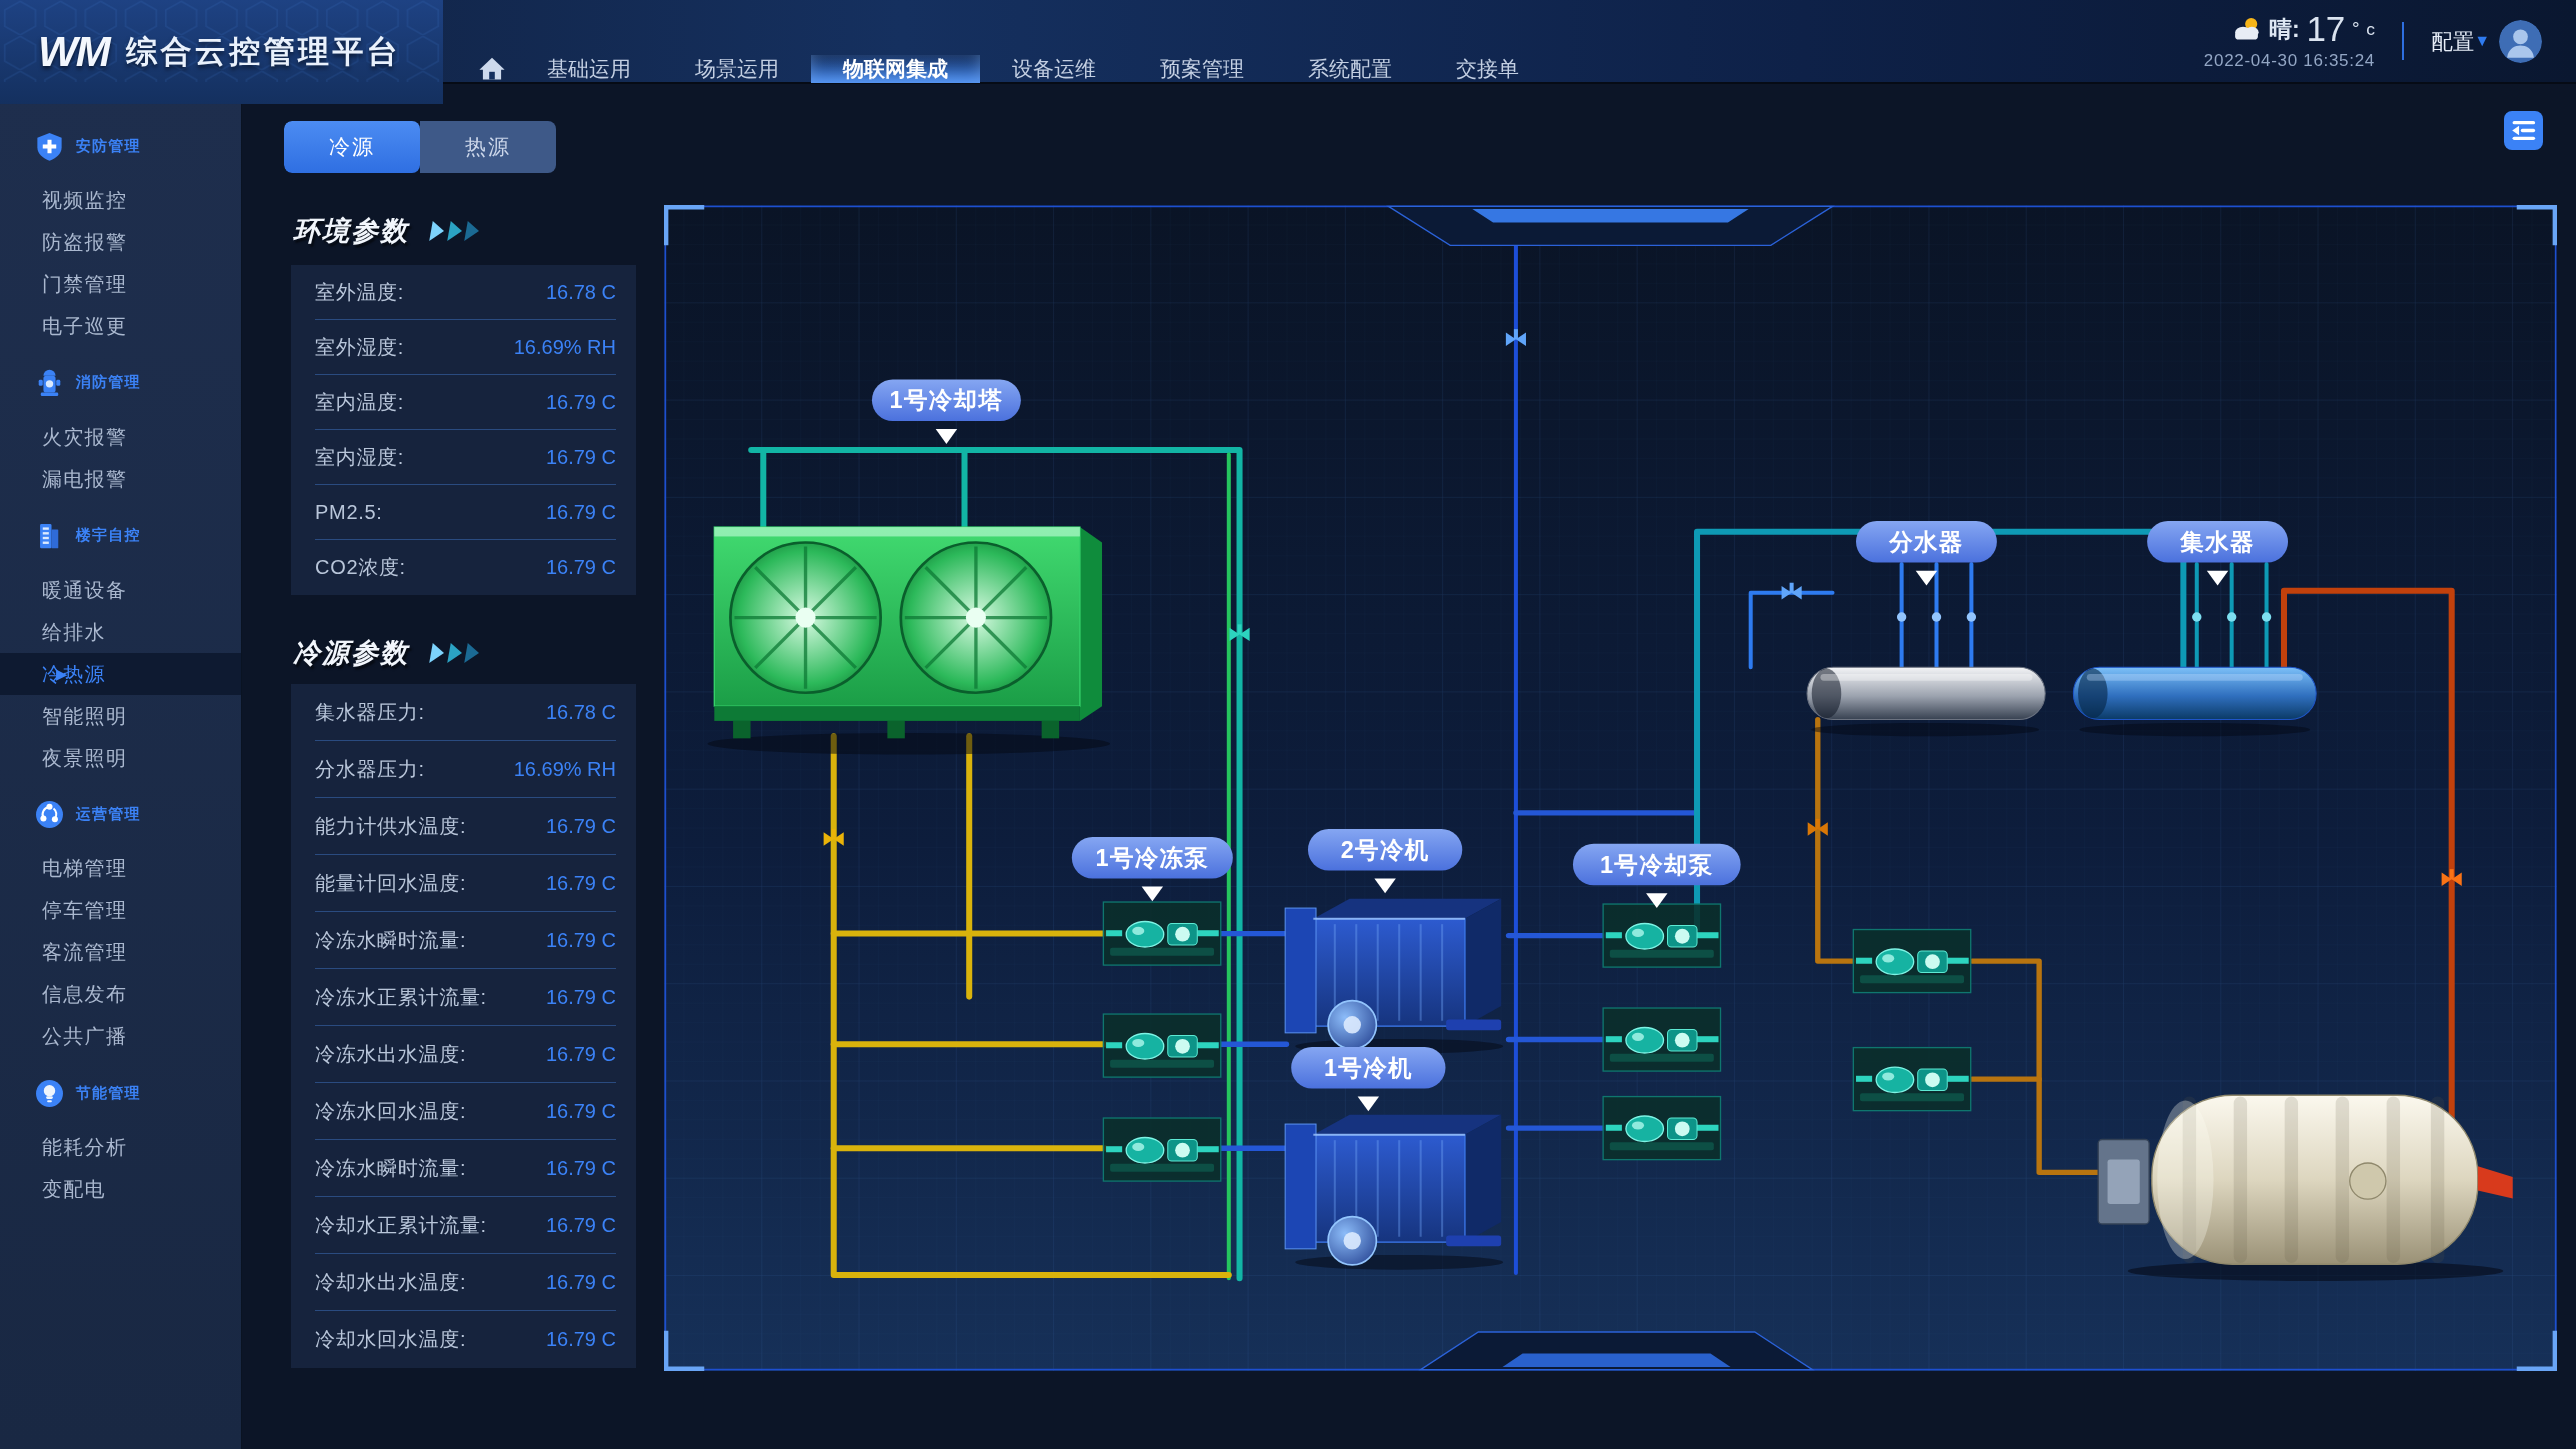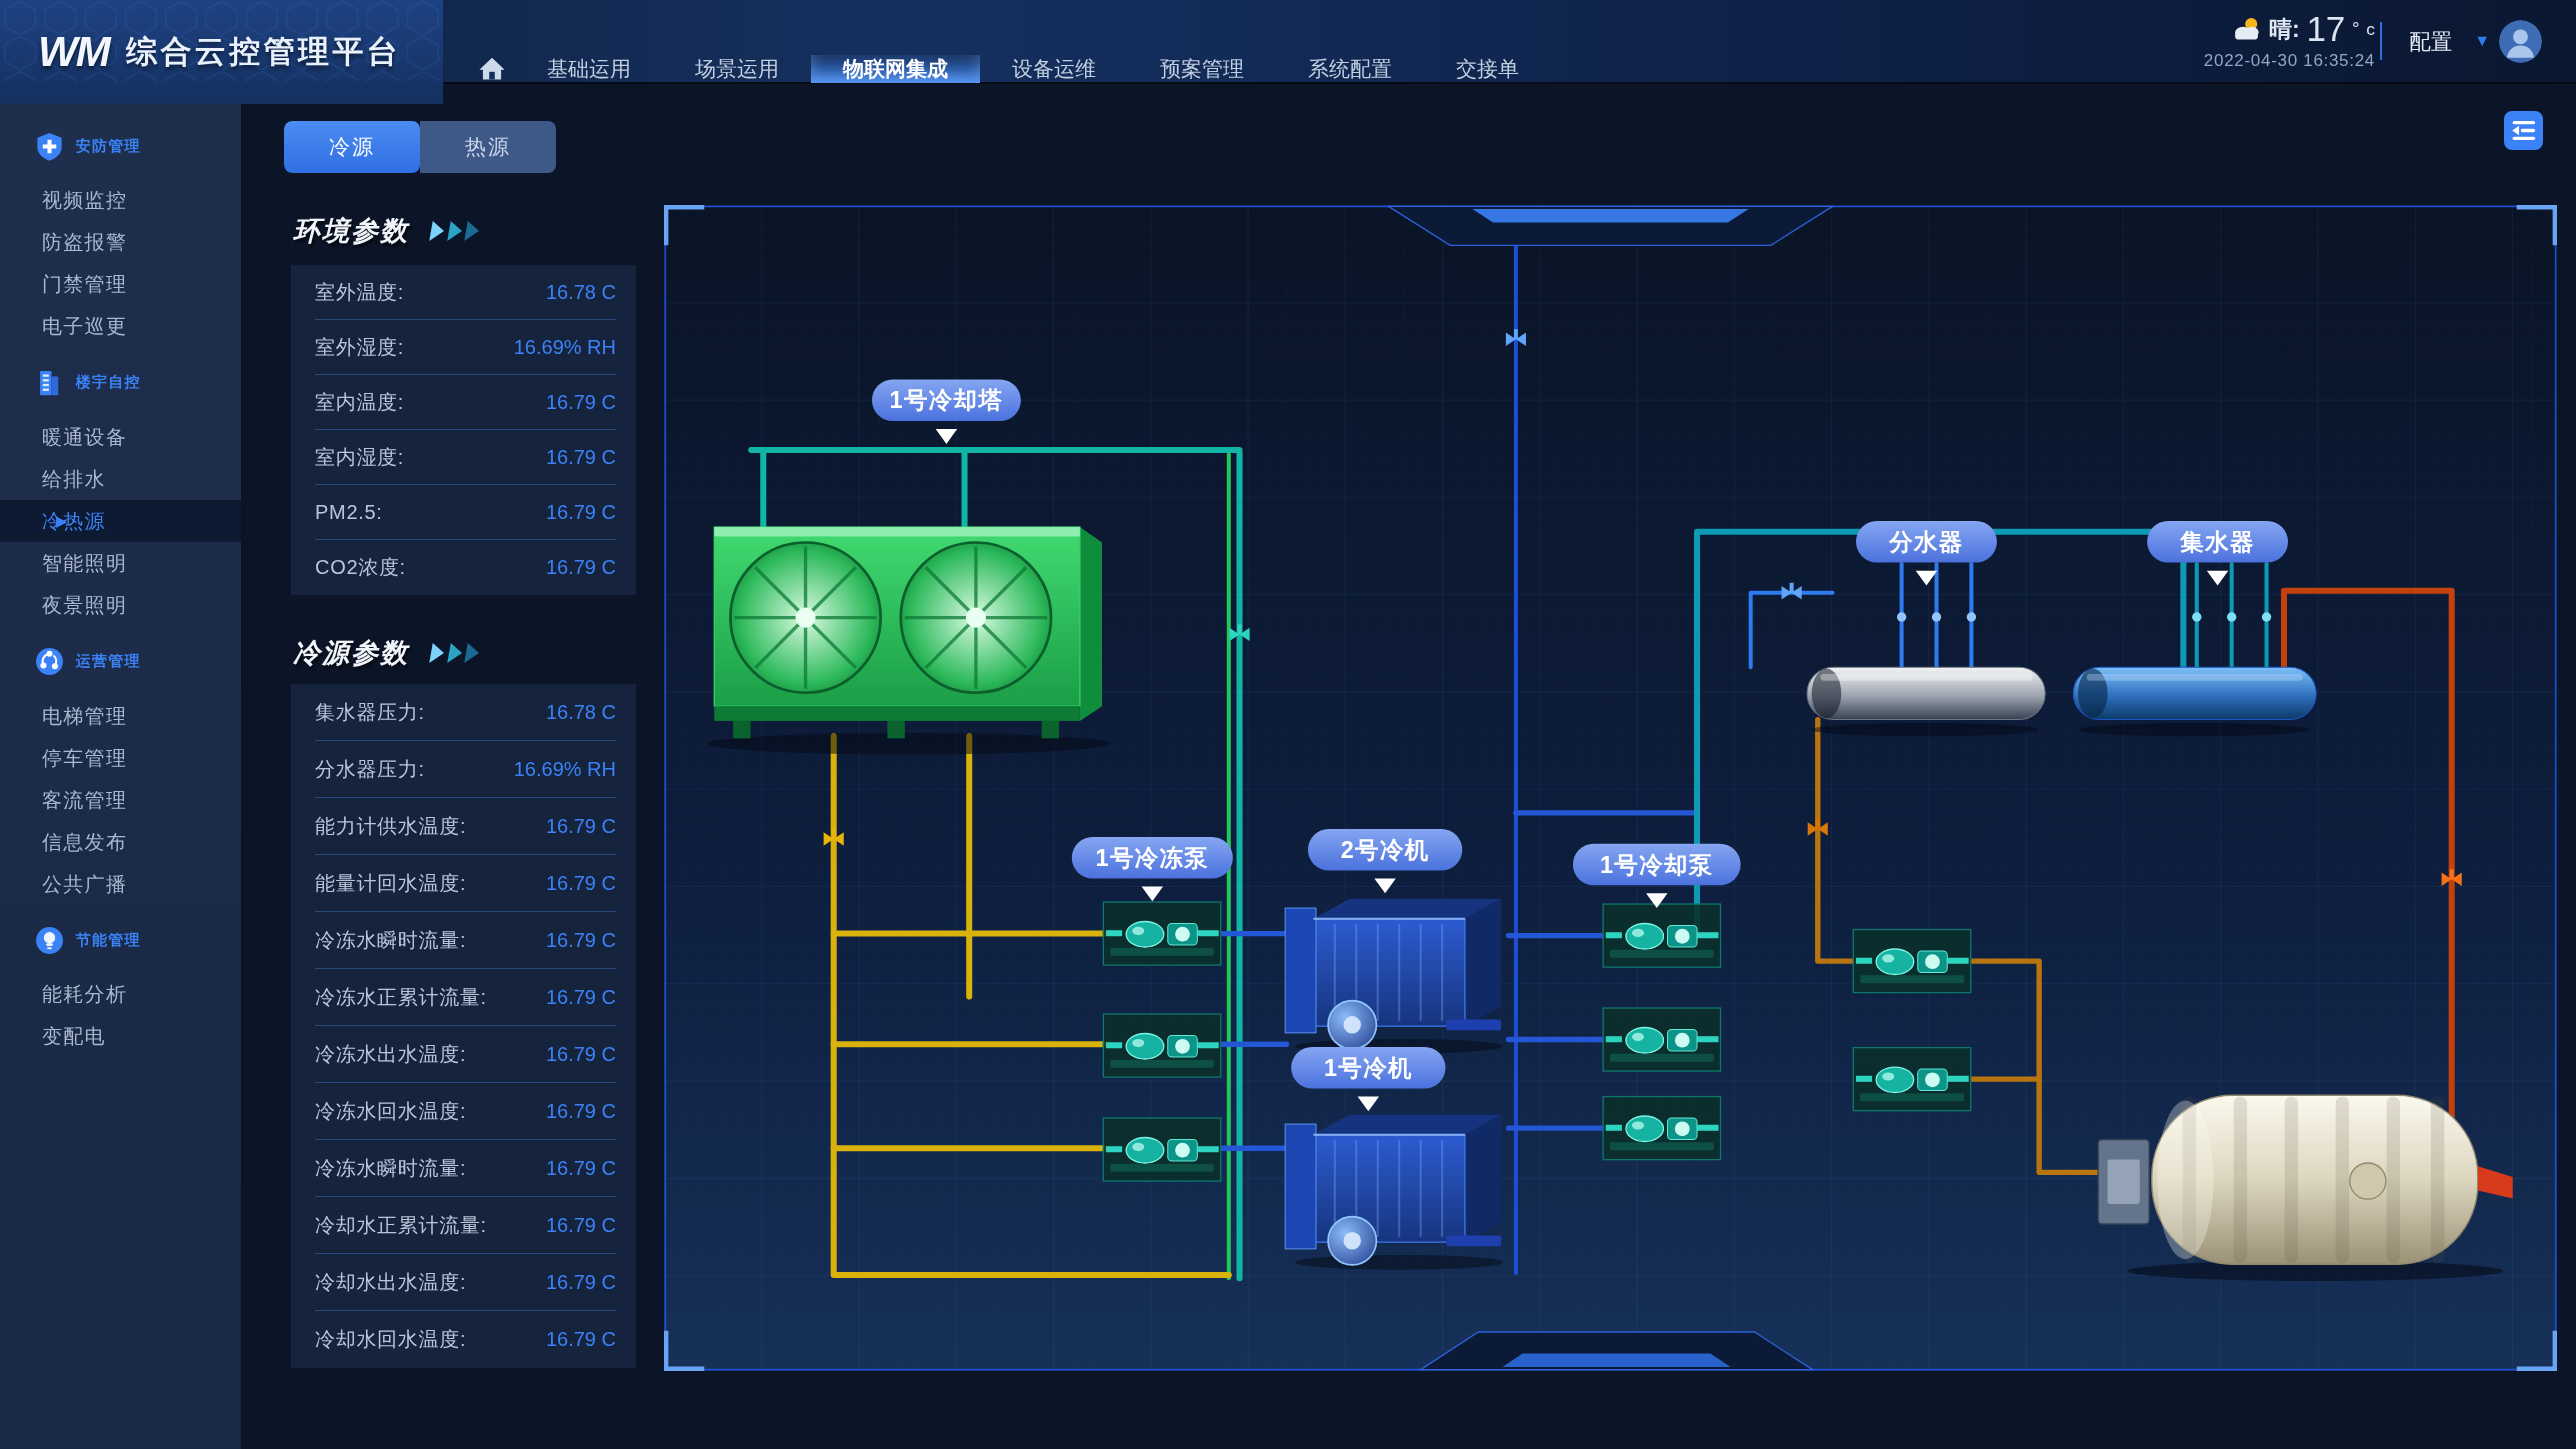--- a/index.html
+++ b/index.html
@@ -25,21 +25,21 @@
   .nav-item.active{background:linear-gradient(180deg,rgba(23,49,97,.15) 0%,#3e82ea 100%);
     color:#fff;font-weight:bold;box-shadow:inset 0 -5.4px 14.8px rgba(140,190,255,.4)}
   .weather{position:absolute;right:201px;top:9.4px;display:flex;flex-direction:column;align-items:flex-end;gap:2px}
   .weather-row{display:flex;align-items:center;gap:6.7px}
   .weather-label{font-size:23px;color:#dde6f2;font-weight:bold}
   .weather-temp{font-size:35px;color:#dbe4f0;font-weight:500}
   .weather-deg{font-size:19px;color:#dbe4f0;vertical-align:top;line-height:20px}
   .weather-unit{font-size:17.4px;color:#dbe4f0}
   .weather-date{font-size:17px;color:#93a6c4;letter-spacing:0.7px}
   .config{position:absolute;right:86px;top:22px;height:38px;border-left:2px solid #2e6fe0;
-    padding-left:27px;display:flex;align-items:center;gap:22px;font-size:21.5px;color:#e6edf8;cursor:pointer}
+    padding-left:27px;display:flex;align-items:center;gap:0;font-size:21.5px;color:#e6edf8;cursor:pointer}
   .caret{color:#2f7bf0;font-size:16px}
   .avatar{position:absolute;right:34px;top:19.5px;width:43px;height:43px;border-radius:50%;overflow:hidden;cursor:pointer}
 
   
   .sidebar{position:absolute;left:0;top:82px;width:241px;bottom:0;
     background:linear-gradient(180deg,#1e2e4d,#192843);border-right:1.3px solid #0a1322;z-index:20}
   .side-group:first-child .side-header{margin-top:43px}
   .side-header{display:flex;align-items:center;height:42px;margin:14.8px 0 12px 0;padding-left:34px;gap:10.7px;
     color:#3b82f6;font-size:15px;font-weight:bold;letter-spacing:1.3px}
   .gicon{width:31px;height:31px;flex:0 0 31px}
@@ -156,20 +156,37 @@
         </svg>
       </span>
       <span>安防管理</span>
     </div>
     <div class="side-item"><span>视频监控</span></div>
     <div class="side-item"><span>防盗报警</span></div>
     <div class="side-item"><span>门禁管理</span></div>
     <div class="side-item"><span>电子巡更</span></div>
   </div>
 
+  <div class="side-group">
+    <div class="side-header">
+      <span class="gicon">
+        <svg width="31" height="31" viewBox="0 0 46 46">
+          <path d="M14,13 a9,9 0 0 1 18,0 z" fill="#3b82f6"></path>
+          <rect x="14" y="13" width="18" height="25" rx="4" fill="#3b82f6"></rect>
+          <rect x="7" y="19" width="6" height="9" rx="2" fill="#3b82f6"></rect>
+          <rect x="33" y="19" width="6" height="9" rx="2" fill="#3b82f6"></rect>
+          <circle cx="23" cy="25" r="5.5" fill="#dbeafe"></circle>
+          <rect x="10" y="38" width="26" height="5" rx="2" fill="#3b82f6"></rect>
+        </svg>
+      </span>
+      <span>消防管理</span>
+    </div>
+    <div class="side-item"><span>火灾报警</span></div>
+    <div class="side-item"><span>漏电报警</span></div>
+  </div>
 
   <div class="side-group">
     <div class="side-header">
       <span class="gicon">
         <svg width="31" height="31" viewBox="0 0 46 46">
           <rect x="9" y="6" width="17" height="36" rx="2" fill="#3b82f6"></rect>
           <rect x="26" y="14" width="10" height="28" rx="1" fill="#2f6bd8"></rect>
           <g fill="#dbeafe">
               <rect x="13" y="11" width="9" height="3.5"></rect>
               <rect x="13" y="18" width="9" height="3.5"></rect>

